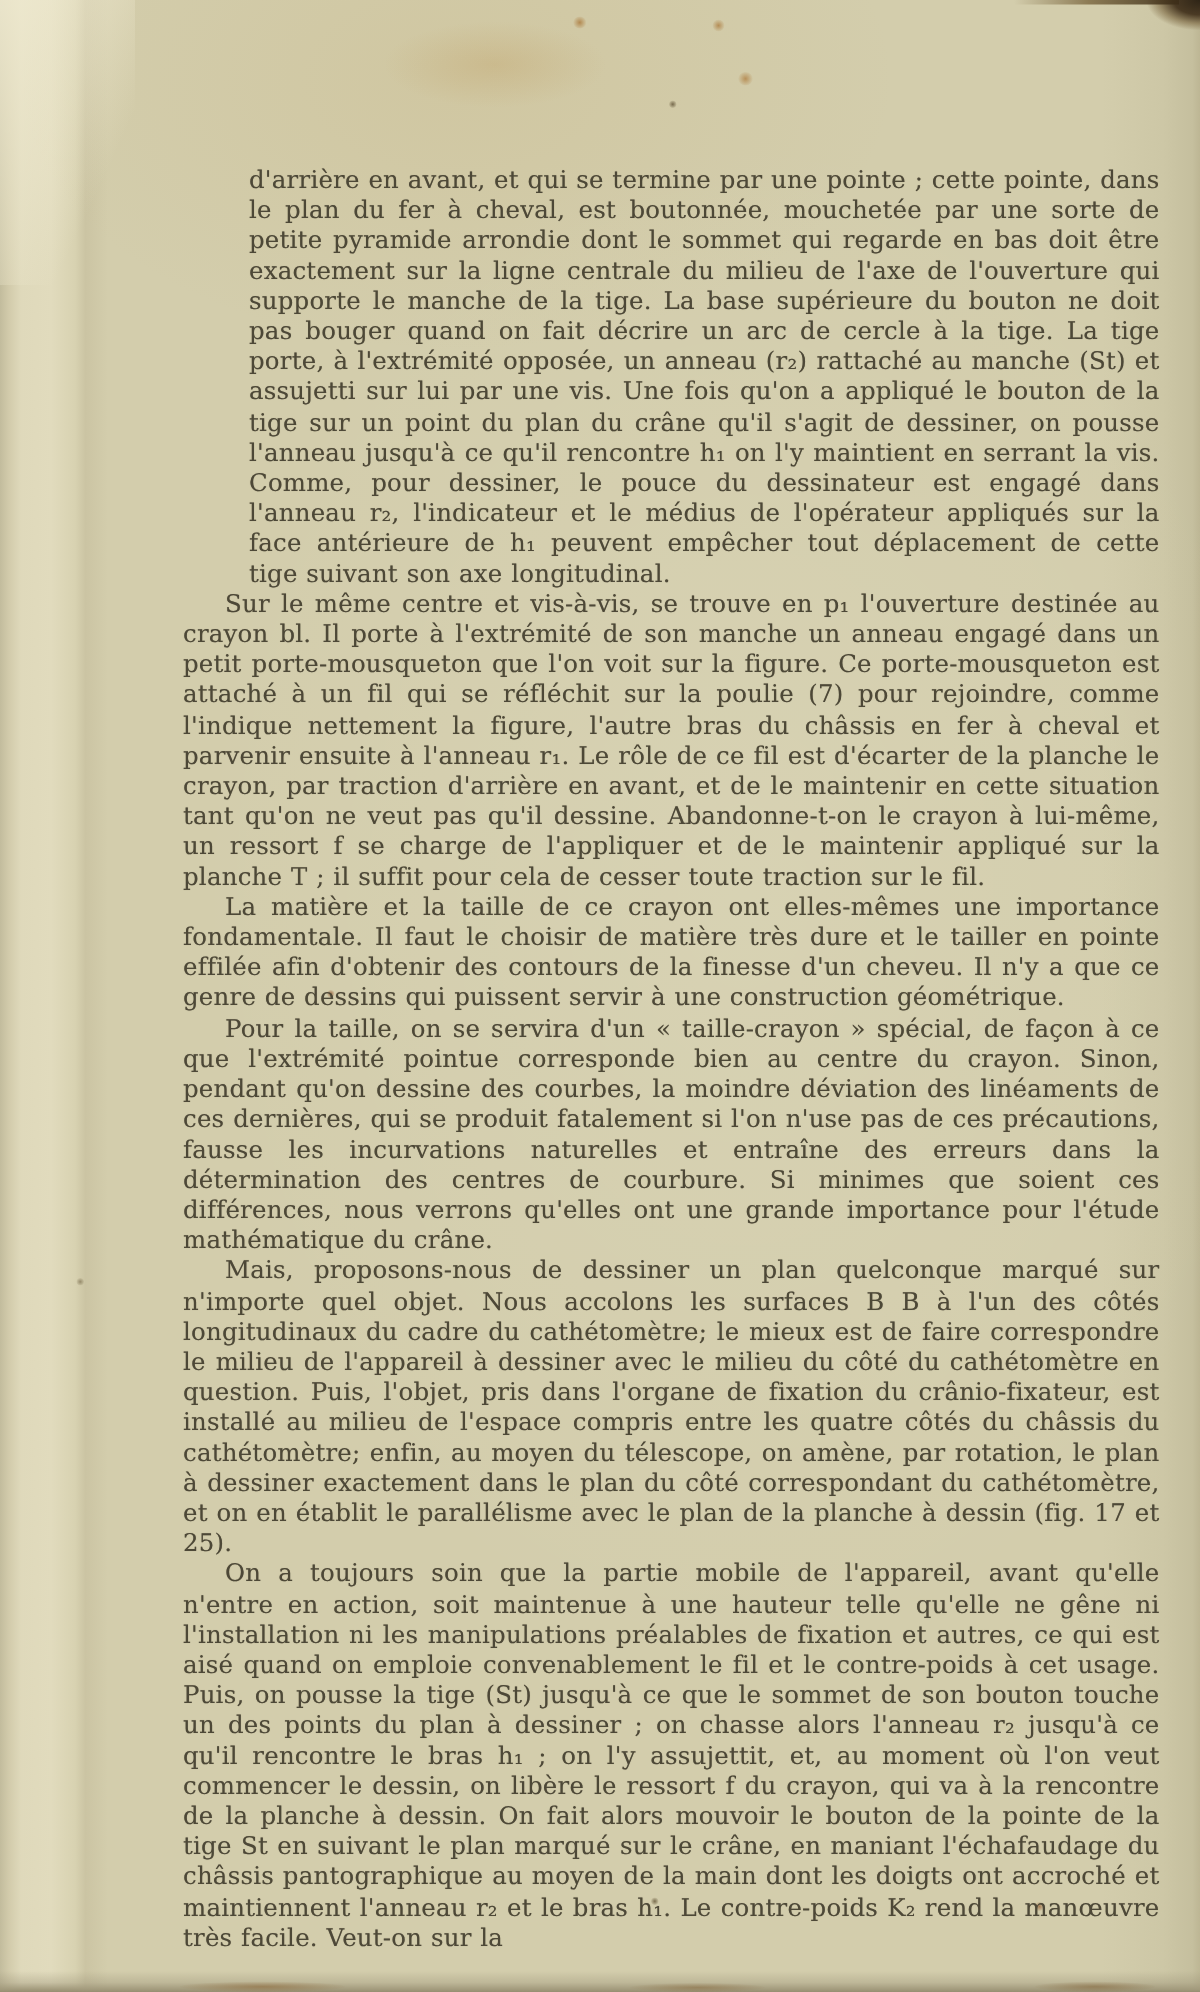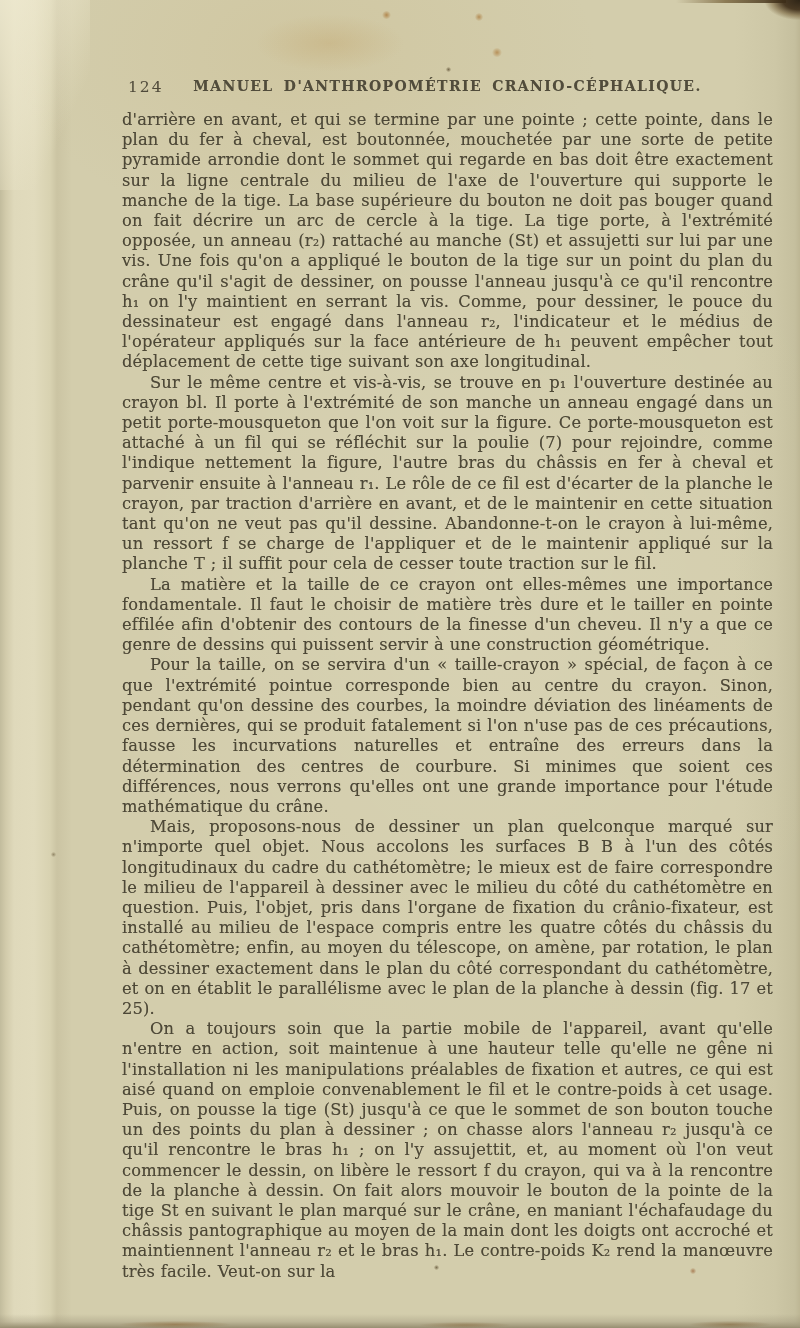--- a/index.html
+++ b/index.html
@@ -70,21 +70,21 @@
   .body-text{
     position:absolute;left:122px;top:110px;width:651px;
     font-size:16.3px;line-height:20.2px;
     color:#4d4837;
     text-align:justify;
     letter-spacing:0.15px;
     word-spacing:0.5px;
     text-shadow:0 0 0.45px rgba(70,64,48,0.45);
   }
   .body-text p{margin:0;text-indent:28px;}
-  .body-text p.noindent{text-indent:0;}
+  .body-text p.noindent{text-indent:0;margin-left:44px;}
 </style>
 </head>
 <body>
 
 <div class="page">
 
   <div class="fold"></div>
   <div class="corner-tr"></div>
   <div class="top-edge"></div>
   <div class="bottom-edge"></div>
@@ -95,24 +95,20 @@
   <div class="stain big"></div>
   <div class="stain s1"></div>
   <div class="stain s2"></div>
   <div class="stain s3"></div>
   <div class="stain s4"></div>
   <div class="stain s5"></div>
   <div class="stain s6"></div>
   <div class="stain s7"></div>
   <div class="stain s8"></div>
 
-  <header class="running-head">
-    <span class="pagenum">124</span>
-    <span class="head-title">MANUEL D'ANTHROPOMÉTRIE CRANIO-CÉPHALIQUE.</span>
-  </header>
 
   <main class="body-text">
     <p class="noindent">d'arrière en avant, et qui se termine par une pointe ; cette pointe, dans le plan du fer à cheval, est boutonnée, mouchetée par une sorte de petite pyramide arrondie dont le sommet qui regarde en bas doit être exactement sur la ligne centrale du milieu de l'axe de l'ouverture qui supporte le manche de la tige. La base supérieure du bouton ne doit pas bouger quand on fait décrire un arc de cercle à la tige. La tige porte, à l'extrémité opposée, un anneau (r₂) rattaché au manche (St) et assujetti sur lui par une vis. Une fois qu'on a appliqué le bouton de la tige sur un point du plan du crâne qu'il s'agit de dessiner, on pousse l'anneau jusqu'à ce qu'il rencontre h₁ on l'y maintient en serrant la vis. Comme, pour dessiner, le pouce du dessinateur est engagé dans l'anneau r₂, l'indicateur et le médius de l'opérateur appliqués sur la face antérieure de h₁ peuvent empêcher tout déplacement de cette tige suivant son axe longitudinal.</p>
     <p>Sur le même centre et vis-à-vis, se trouve en p₁ l'ouverture destinée au crayon bl. Il porte à l'extrémité de son manche un anneau engagé dans un petit porte-mousqueton que l'on voit sur la figure. Ce porte-mousqueton est attaché à un fil qui se réfléchit sur la poulie (7) pour rejoindre, comme l'indique nettement la figure, l'autre bras du châssis en fer à cheval et parvenir ensuite à l'anneau r₁. Le rôle de ce fil est d'écarter de la planche le crayon, par traction d'arrière en avant, et de le maintenir en cette situation tant qu'on ne veut pas qu'il dessine. Abandonne-t-on le crayon à lui-même, un ressort f se charge de l'appliquer et de le maintenir appliqué sur la planche T ; il suffit pour cela de cesser toute traction sur le fil.</p>
     <p>La matière et la taille de ce crayon ont elles-mêmes une importance fondamentale. Il faut le choisir de matière très dure et le tailler en pointe effilée afin d'obtenir des contours de la finesse d'un cheveu. Il n'y a que ce genre de dessins qui puissent servir à une construction géométrique.</p>
     <p>Pour la taille, on se servira d'un « taille-crayon » spécial, de façon à ce que l'extrémité pointue corresponde bien au centre du crayon. Sinon, pendant qu'on dessine des courbes, la moindre déviation des linéaments de ces dernières, qui se produit fatalement si l'on n'use pas de ces précautions, fausse les incurvations naturelles et entraîne des erreurs dans la détermination des centres de courbure. Si minimes que soient ces différences, nous verrons qu'elles ont une grande importance pour l'étude mathématique du crâne.</p>
     <p>Mais, proposons-nous de dessiner un plan quelconque marqué sur n'importe quel objet. Nous accolons les surfaces B B à l'un des côtés longitudinaux du cadre du cathétomètre; le mieux est de faire correspondre le milieu de l'appareil à dessiner avec le milieu du côté du cathétomètre en question. Puis, l'objet, pris dans l'organe de fixation du crânio-fixateur, est installé au milieu de l'espace compris entre les quatre côtés du châssis du cathétomètre; enfin, au moyen du télescope, on amène, par rotation, le plan à dessiner exactement dans le plan du côté correspondant du cathétomètre, et on en établit le parallélisme avec le plan de la planche à dessin (fig. 17 et 25).</p>
     <p>On a toujours soin que la partie mobile de l'appareil, avant qu'elle n'entre en action, soit maintenue à une hauteur telle qu'elle ne gêne ni l'installation ni les manipulations préalables de fixation et autres, ce qui est aisé quand on emploie convenablement le fil et le contre-poids à cet usage. Puis, on pousse la tige (St) jusqu'à ce que le sommet de son bouton touche un des points du plan à dessiner ; on chasse alors l'anneau r₂ jusqu'à ce qu'il rencontre le bras h₁ ; on l'y assujettit, et, au moment où l'on veut commencer le dessin, on libère le ressort f du crayon, qui va à la rencontre de la planche à dessin. On fait alors mouvoir le bouton de la pointe de la tige St en suivant le plan marqué sur le crâne, en maniant l'échafaudage du châssis pantographique au moyen de la main dont les doigts ont accroché et maintiennent l'anneau r₂ et le bras h₁. Le contre-poids K₂ rend la manœuvre très facile. Veut-on sur la</p>
   </main>
 

